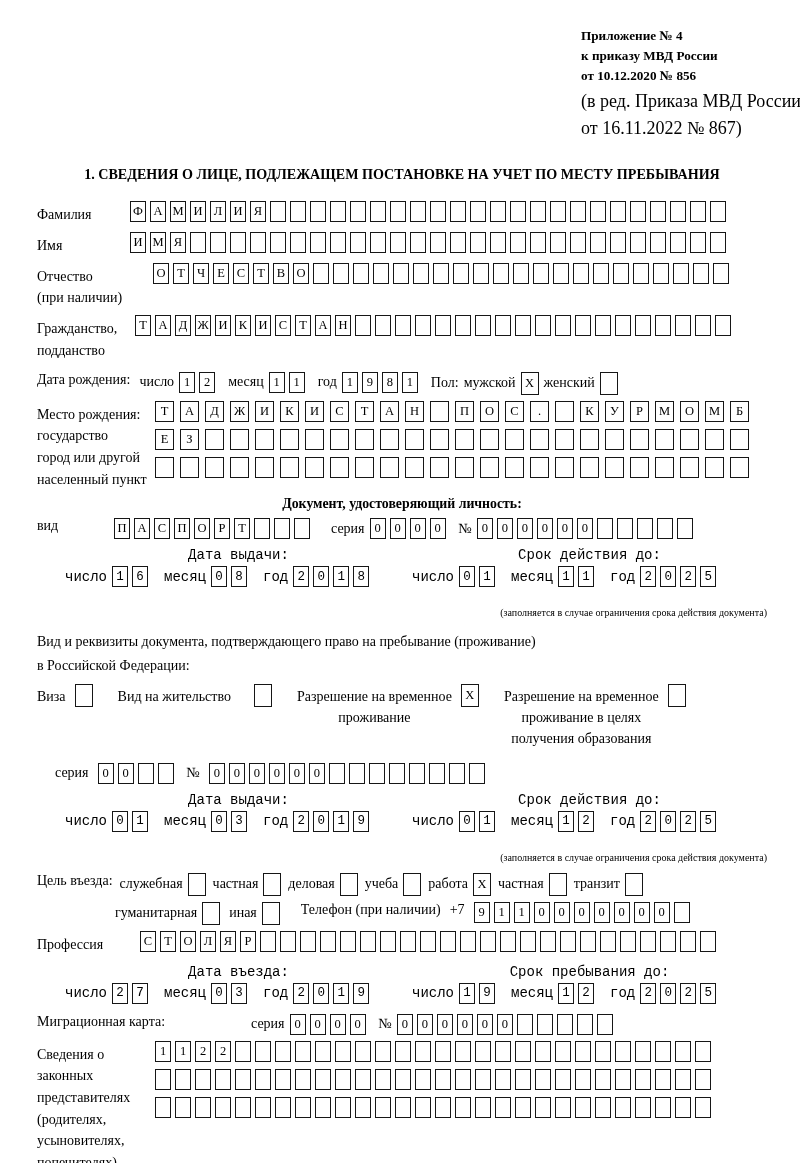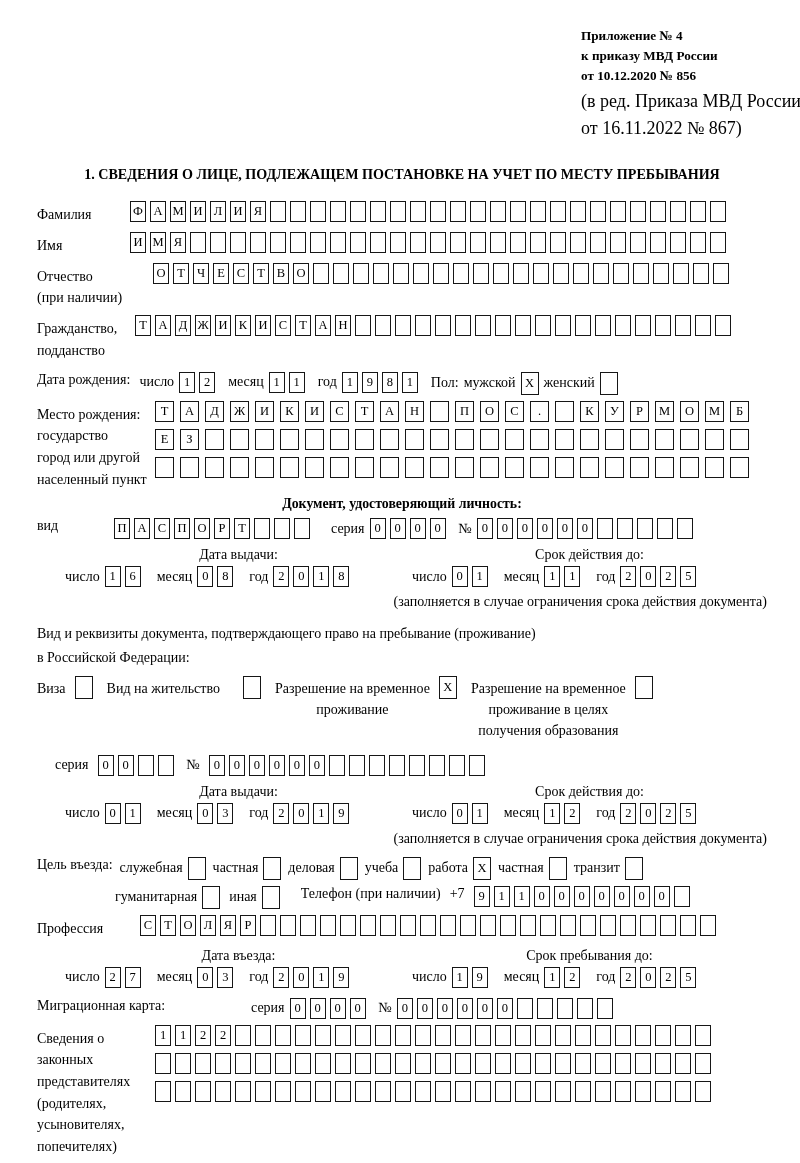--- a/index.html
+++ b/index.html
@@ -32,29 +32,29 @@
 
   .inline-row{display:flex;align-items:flex-start;gap:9px;margin-bottom:6px;}
   .grp{display:flex;align-items:center;gap:5px;}
 
   .stack{display:flex;flex-direction:column;}
   .stack .boxes{margin-bottom:7px;}
 
   .center-bold{text-align:center;font-weight:bold;font-size:13.8px;margin:4px 0 6px;}
 
   .dmy-row{display:flex;margin-top:8px;}
-  .dmy-half{display:flex;flex-direction:column;}
+  .dmy-half{display:flex;flex-direction:column;font-family:Liberation Mono, monospace;}
   .dmy-left{width:375px;padding-left:28px;box-sizing:border-box;}
   .dmy-right{flex:1;}
   .dmy-title{text-align:center;margin-bottom:3px;}
   .dmy-line{display:flex;align-items:center;gap:12px;}
-  .note-right{text-align:right;font-size:14px;margin-top:7px;margin-bottom:10px;}
+  .note-right{text-align:right;font-size:10px;margin-top:20px;margin-bottom:10px;}
 
   .intro{line-height:1.7;margin-top:12px;margin-bottom:6px;white-space:pre-line;}
-  .opt-row{display:flex;align-items:flex-start;gap:14px;margin:4px 0 14px;}
+  .opt-row{display:flex;align-items:flex-start;gap:25px;margin:4px 0 14px;}
   .opt{display:flex;align-items:flex-start;gap:9px;}
   .opt-lab{white-space:pre;line-height:1.5;padding-top:2px;}
   .opt-lab.ctr{text-align:center;}
 
   .series-row{display:flex;align-items:center;gap:9px;margin:4px 0 4px 18px;}
   .purpose2{margin-left:78px;}
   .ph-label{margin-left:12px;}
   .mt10{margin-top:10px;} .mt6{}
 </style>
 </head>

